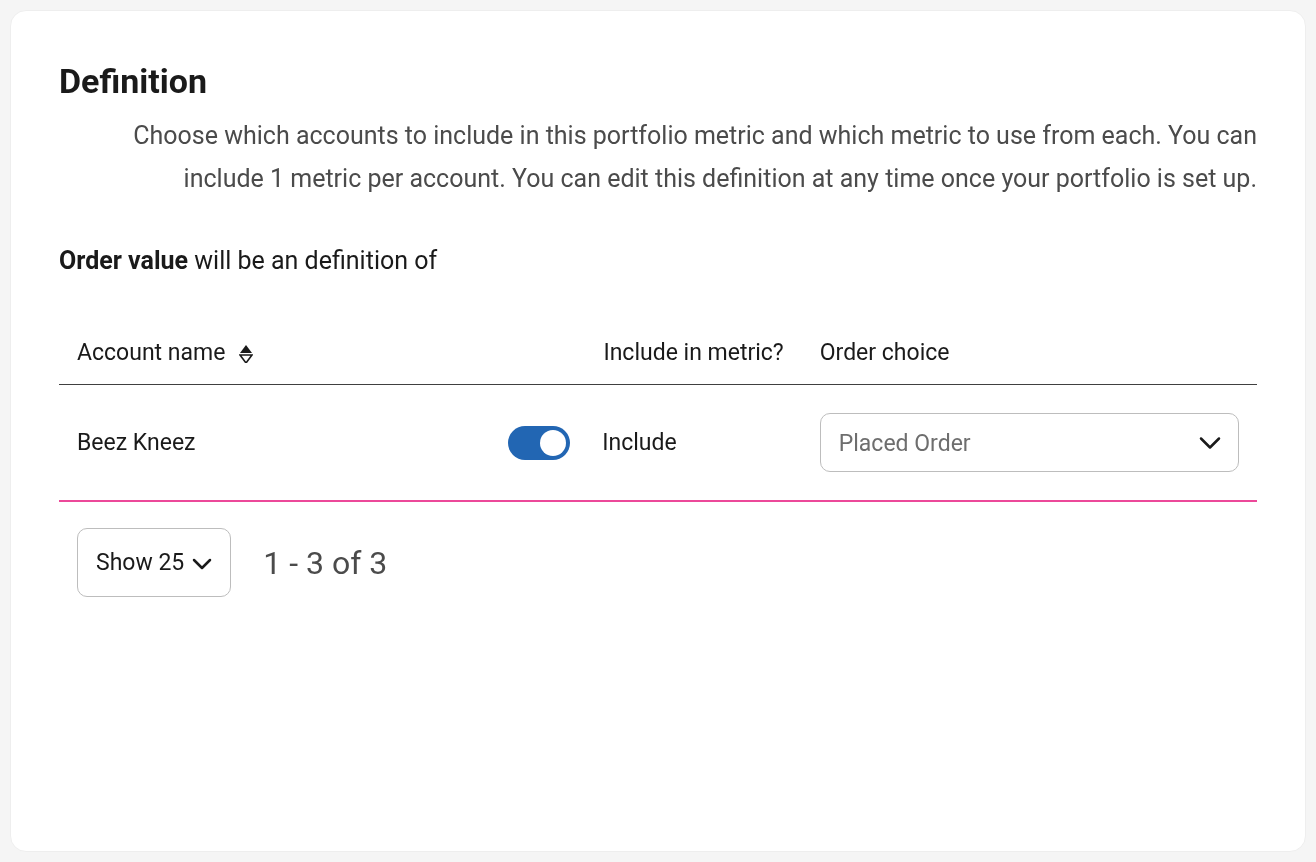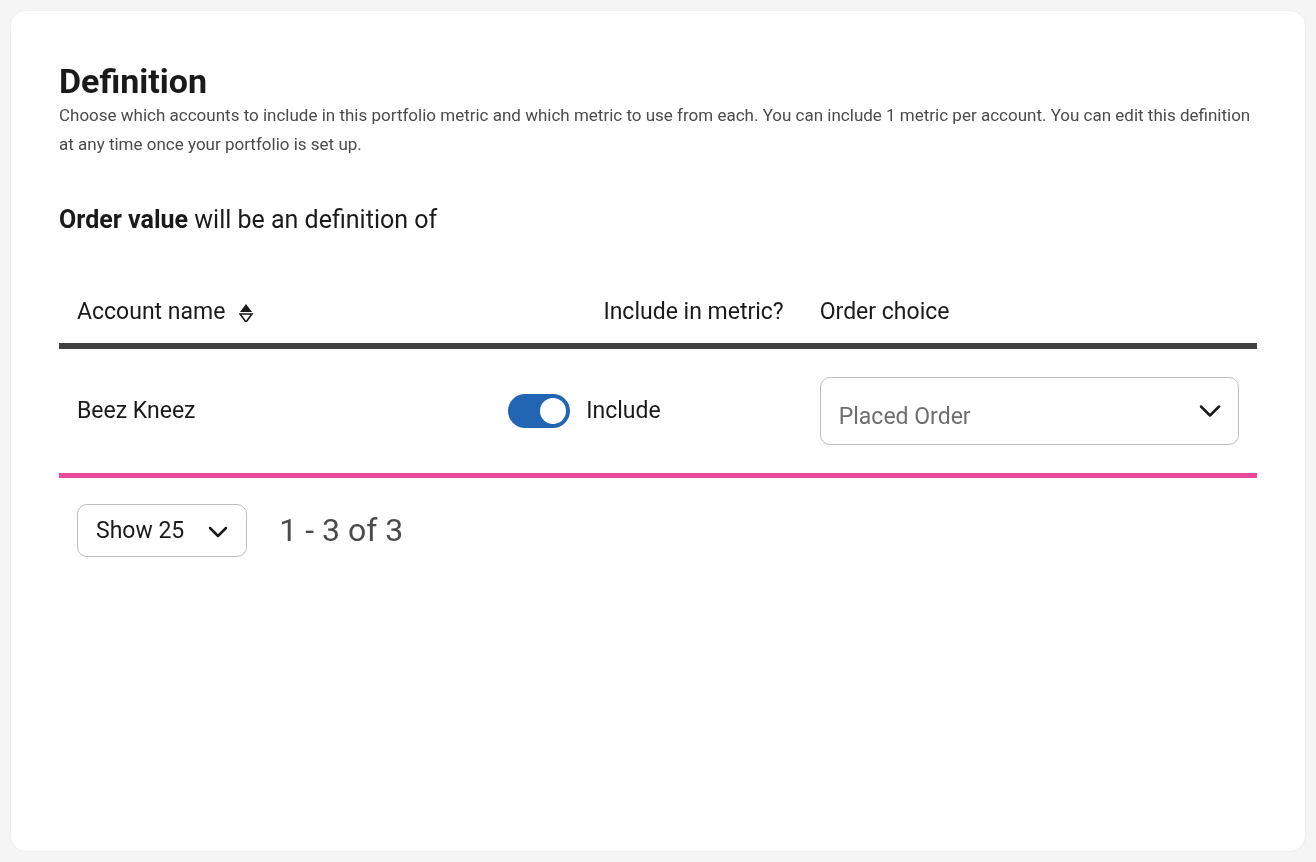--- a/index.html
+++ b/index.html
@@ -17,75 +17,77 @@
       border-radius: 16px;
       padding: 50px 48px 40px 48px;
       width: 1296px;
       min-height: 842px;
       border: 1px solid #eee;
     }
     h1 {
       font-size: 34px;
       font-weight: 700;
       color: #1a1a1a;
+      margin-bottom: 14px;
     }
     .description {
-      font-size: 17px;
+      font-size: 25px;
       line-height: 1.7;
       color: #4b4b4b;
       margin-bottom: 46px;
+      text-align: right;
     }
     .agg-line {
       font-size: 25px;
       color: #1a1a1a;
       margin-bottom: 50px;
     }
     .agg-line strong {
       font-weight: 700;
       margin-top: 30px;
     }
     table {
       width: 100%;
       border-collapse: collapse;
     }
     thead th {
       text-align: left;
       font-size: 23px;
       font-weight: 400;
       color: #1a1a1a;
       padding: 14px 18px 18px 18px;
-      border-bottom: 6px solid #404040;
+      border-bottom: 1px solid #404040;
     }
     thead th:first-child {
       width: 36%;
     }
     thead th:nth-child(2) {
       width: 26%;
       text-align: right;
     }
     .sort-icon {
       display: inline-flex;
       flex-direction: column;
       vertical-align: middle;
       margin-left: 8px;
     }
     .sort-icon svg {
       display: block;
     }
     tbody td {
       padding: 28px 18px;
-      border-bottom: 5px solid #ec4899;
+      border-bottom: 2px solid #ec4899;
       font-size: 23px;
       color: #1a1a1a;
       vertical-align: middle;
     }
     .include-cell {
       display: flex;
       align-items: center;
-      gap: 16px;
+      gap: 32px;
     }
     .toggle {
       width: 62px;
       height: 34px;
       background: #2266b3;
       border-radius: 17px;
       position: relative;
       cursor: pointer;
       flex-shrink: 0;
     }
@@ -98,21 +100,21 @@
       border-radius: 50%;
       top: 4px;
       right: 4px;
     }
     .select-wrap {
       position: relative;
       max-width: 430px;
     }
     .select {
       width: 100%;
-      padding: 25px 50px 14px 18px;
+      padding: 16px 50px 14px 18px;
       font-size: 23px;
       color: #6e6e6e;
       border: 1px solid #bdbdbd;
       border-radius: 10px;
       background: #fff;
       appearance: none;
       cursor: pointer;
       text-align: left;
       font-family: inherit;
     }
@@ -126,22 +128,22 @@
     .footer {
       display: flex;
       align-items: center;
       gap: 32px;
       margin-top: 26px;
       padding-left: 18px;
     }
     .show-btn {
       display: inline-flex;
       align-items: center;
-      gap: 24px;
-      padding: 12px 18px;
+      gap: 8px;
+      padding: 20px 18px;
       font-size: 23px;
       color: #1a1a1a;
       border: 1px solid #bdbdbd;
       border-radius: 10px;
       background: #fff;
       cursor: pointer;
       font-family: inherit;
     }
     .pagination-info {
       font-size: 32px;

